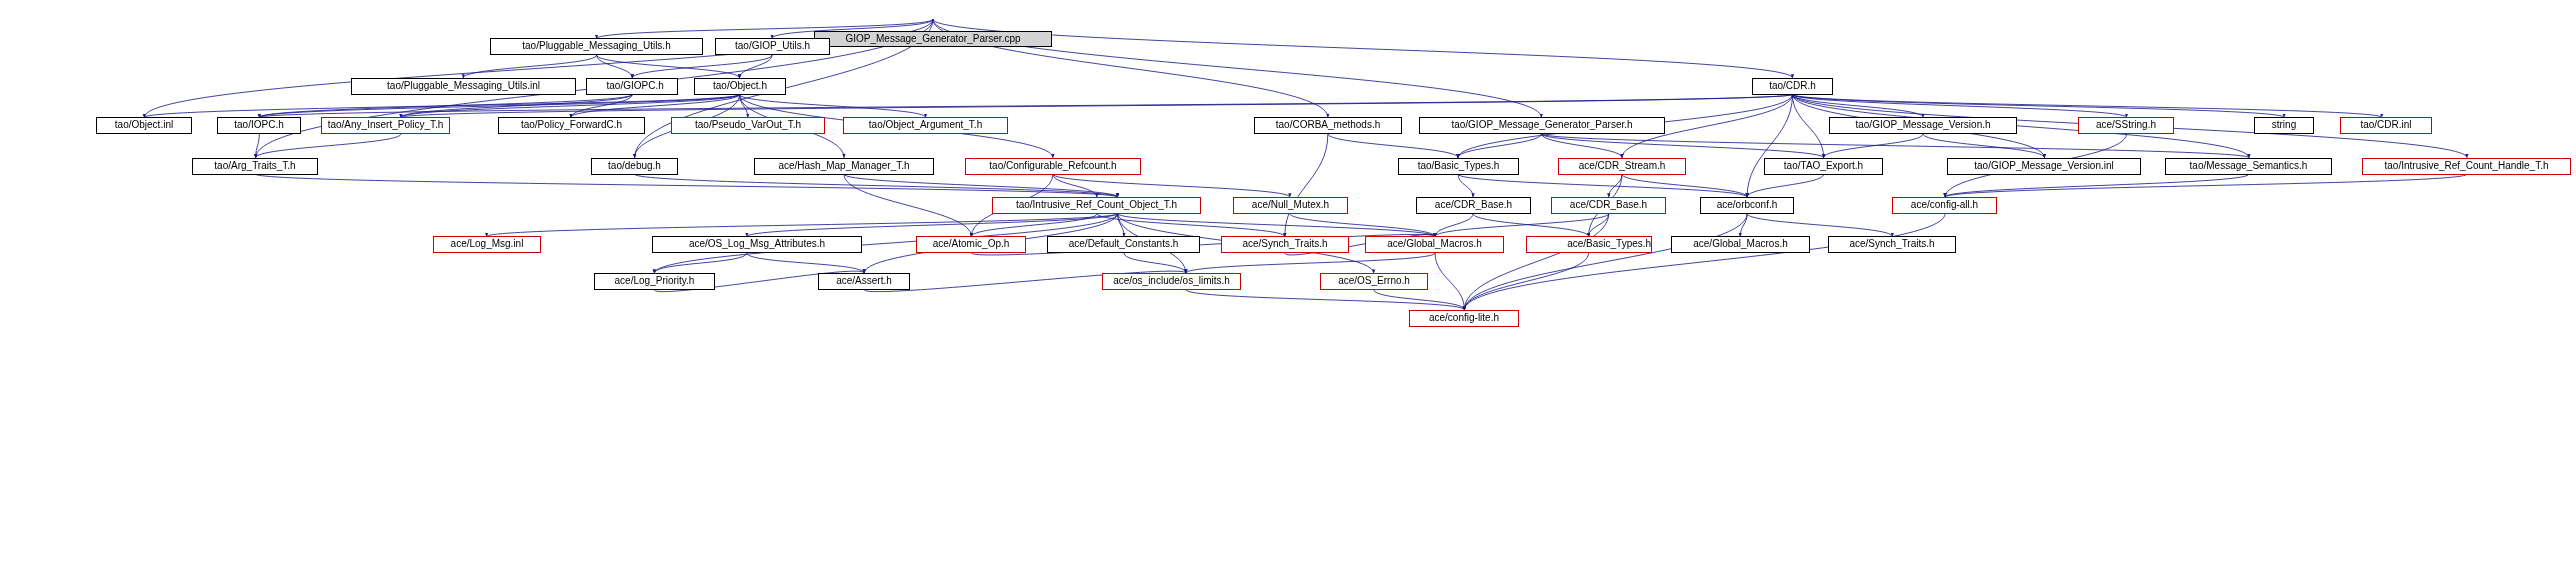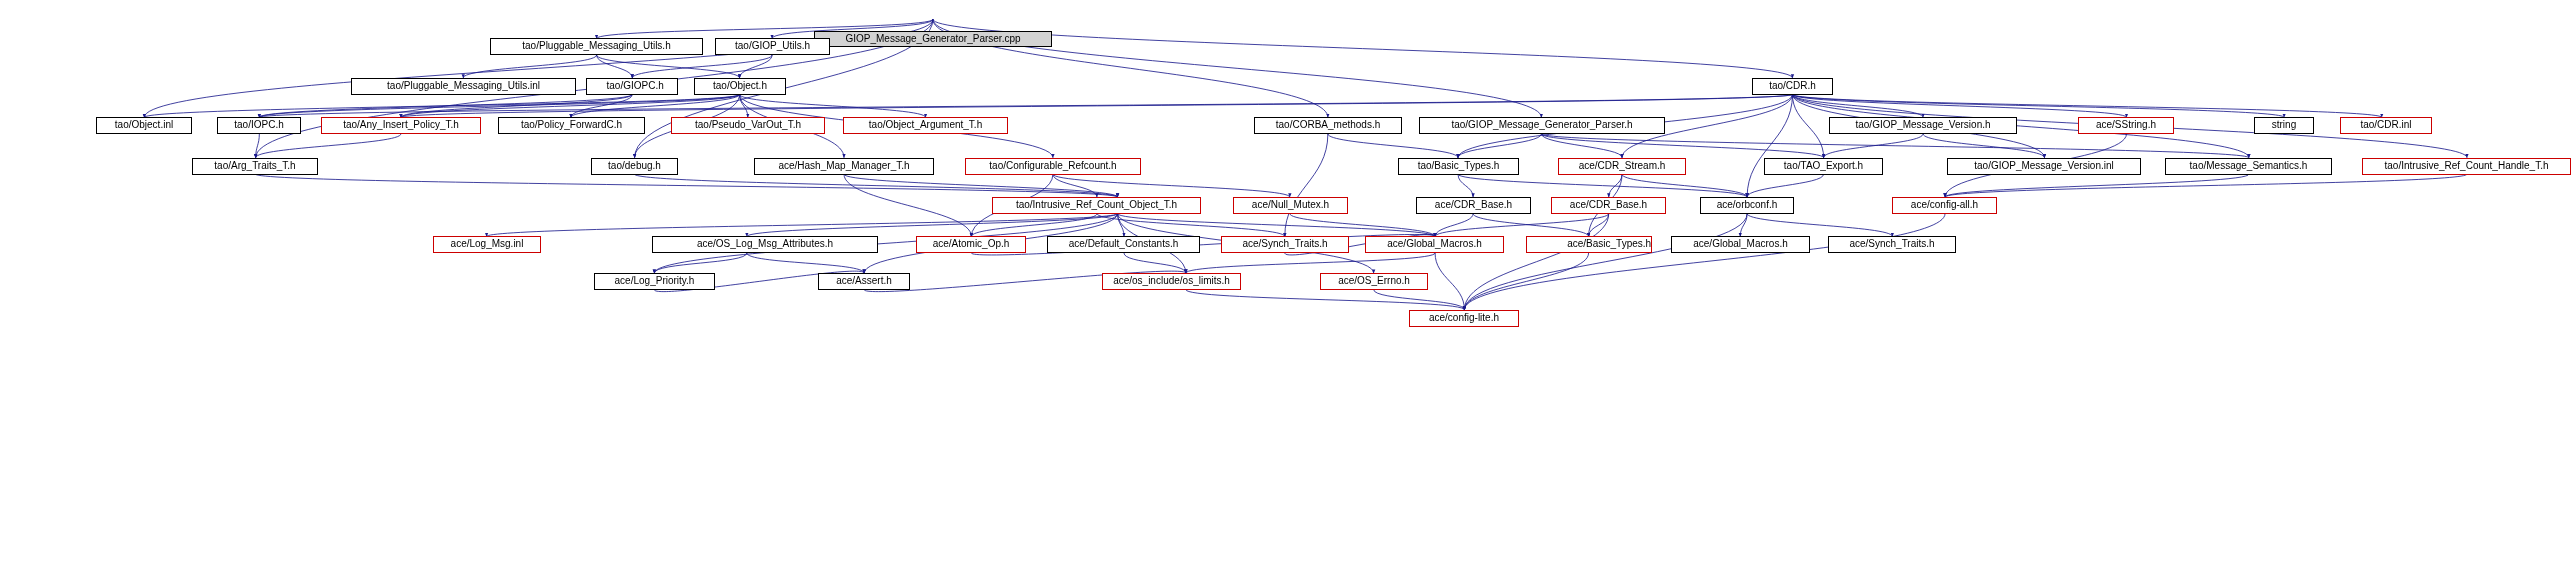--- a/index.html
+++ b/index.html
@@ -174,21 +174,21 @@
       </div>
       <div class="node" style="left: 1752px; top: 78px; width: 81px;">
         <span>tao/CDR.h</span>
       </div>
       <div class="node" style="left: 96px; top: 117px; width: 96px;">
         <span>tao/Object.inl</span>
       </div>
       <div class="node" style="left: 217px; top: 117px; width: 84px;">
         <span>tao/IOPC.h</span>
       </div>
-      <div class="node red" style="left: 321px; top: 117px; width: 160px;">
+      <div class="node red" style="left: 321px; top: 117px; width: 129px;">
         <span>tao/Any_Insert_Policy_T.h</span>
       </div>
       <div class="node" style="left: 498px; top: 117px; width: 147px;">
         <span>tao/Policy_ForwardC.h</span>
       </div>
       <div class="node red" style="left: 671px; top: 117px; width: 154px;">
         <span>tao/Pseudo_VarOut_T.h</span>
       </div>
       <div class="node red" style="left: 843px; top: 117px; width: 165px;">
         <span>tao/Object_Argument_T.h</span>
@@ -258,21 +258,21 @@
       </div>
       <div class="node" style="left: 1700px; top: 197px; width: 94px;">
         <span>ace/orbconf.h</span>
       </div>
       <div class="node red" style="left: 1892px; top: 197px; width: 105px;">
         <span>ace/config-all.h</span>
       </div>
       <div class="node red" style="left: 433px; top: 236px; width: 108px;">
         <span>ace/Log_Msg.inl</span>
       </div>
-      <div class="node" style="left: 652px; top: 236px; width: 226px;">
+      <div class="node" style="left: 652px; top: 236px; width: 210px;">
         <span>ace/OS_Log_Msg_Attributes.h</span>
       </div>
       <div class="node red" style="left: 916px; top: 236px; width: 110px;">
         <span>ace/Atomic_Op.h</span>
       </div>
       <div class="node" style="left: 1047px; top: 236px; width: 153px;">
         <span>ace/Default_Constants.h</span>
       </div>
       <div class="node red" style="left: 1221px; top: 236px; width: 128px;">
         <span>ace/Synch_Traits.h</span>

